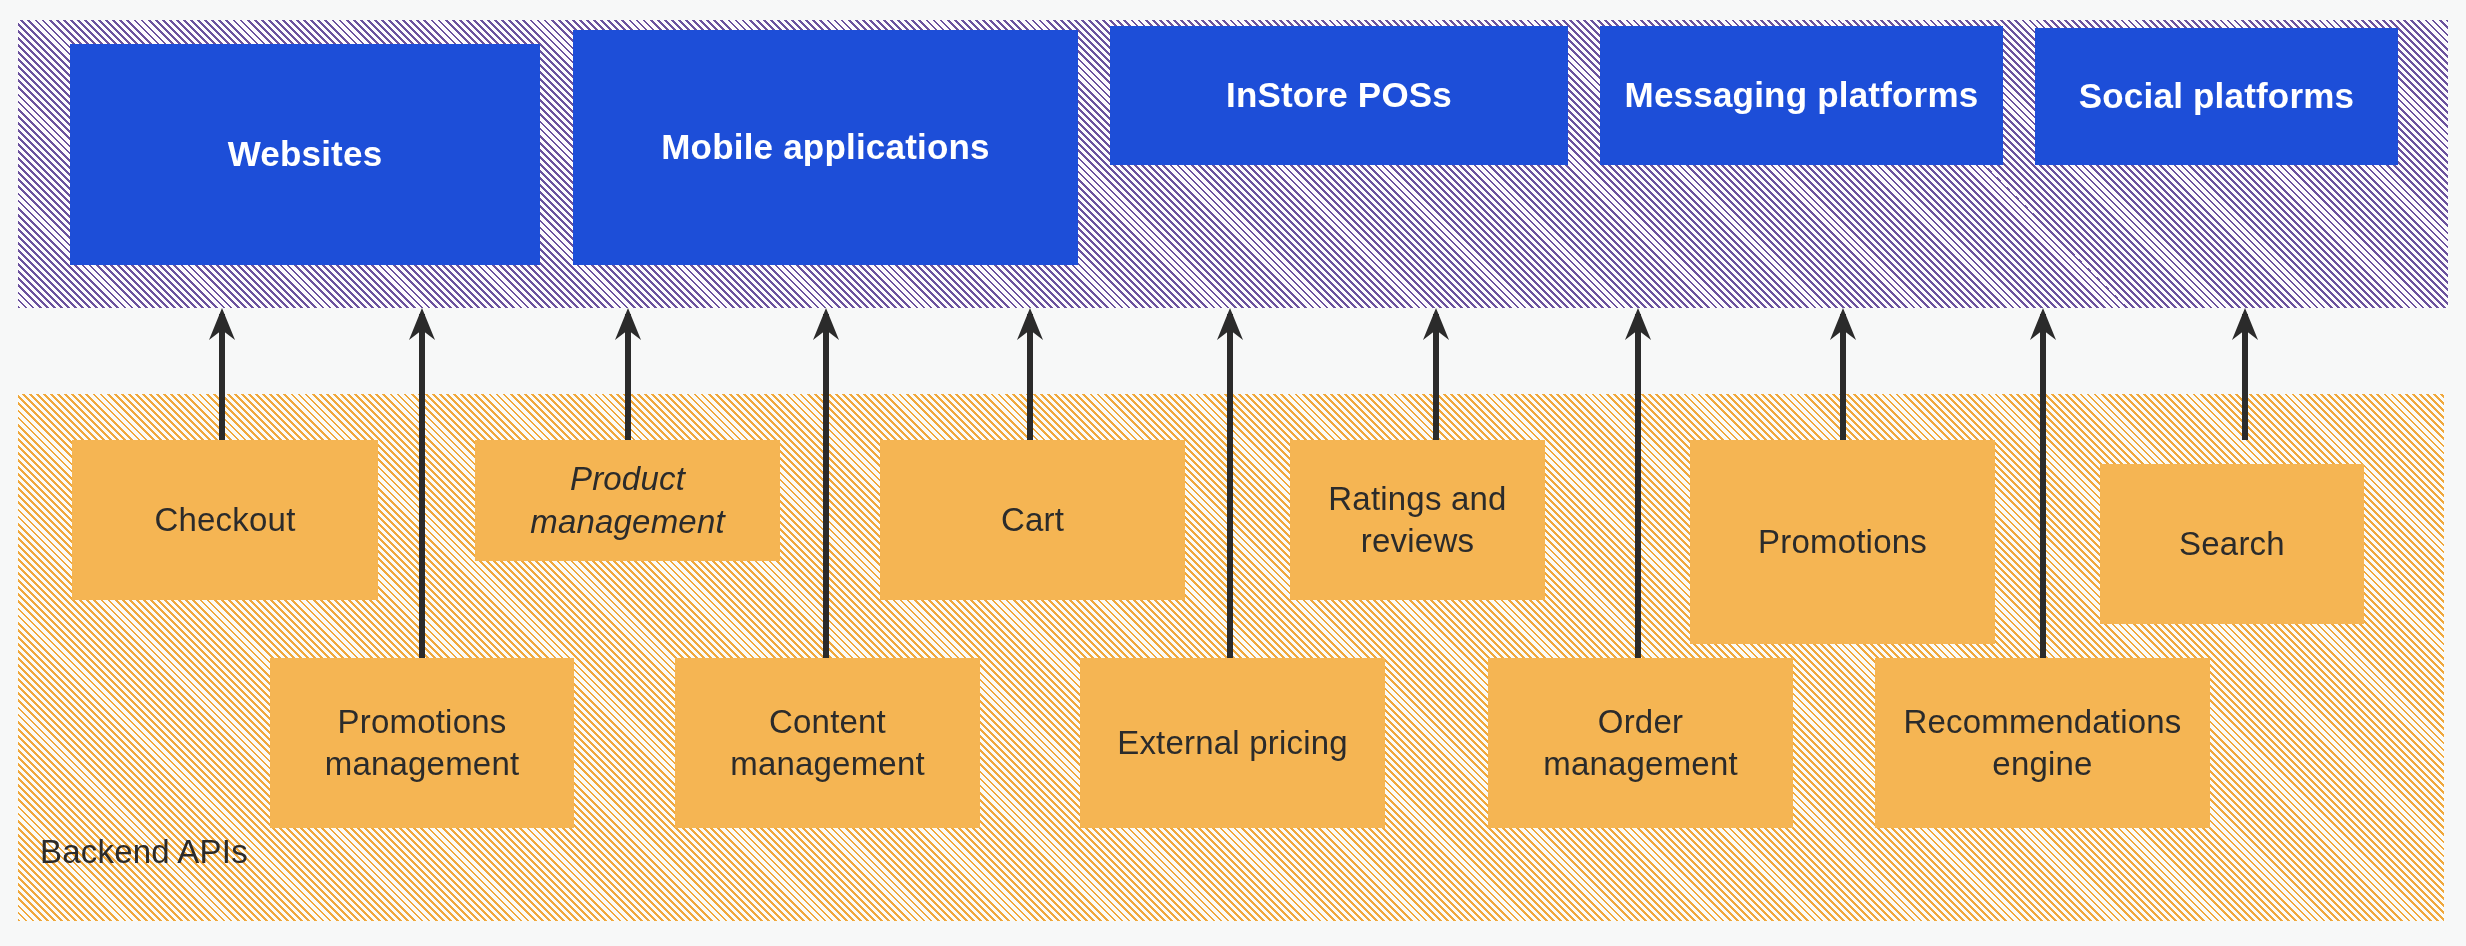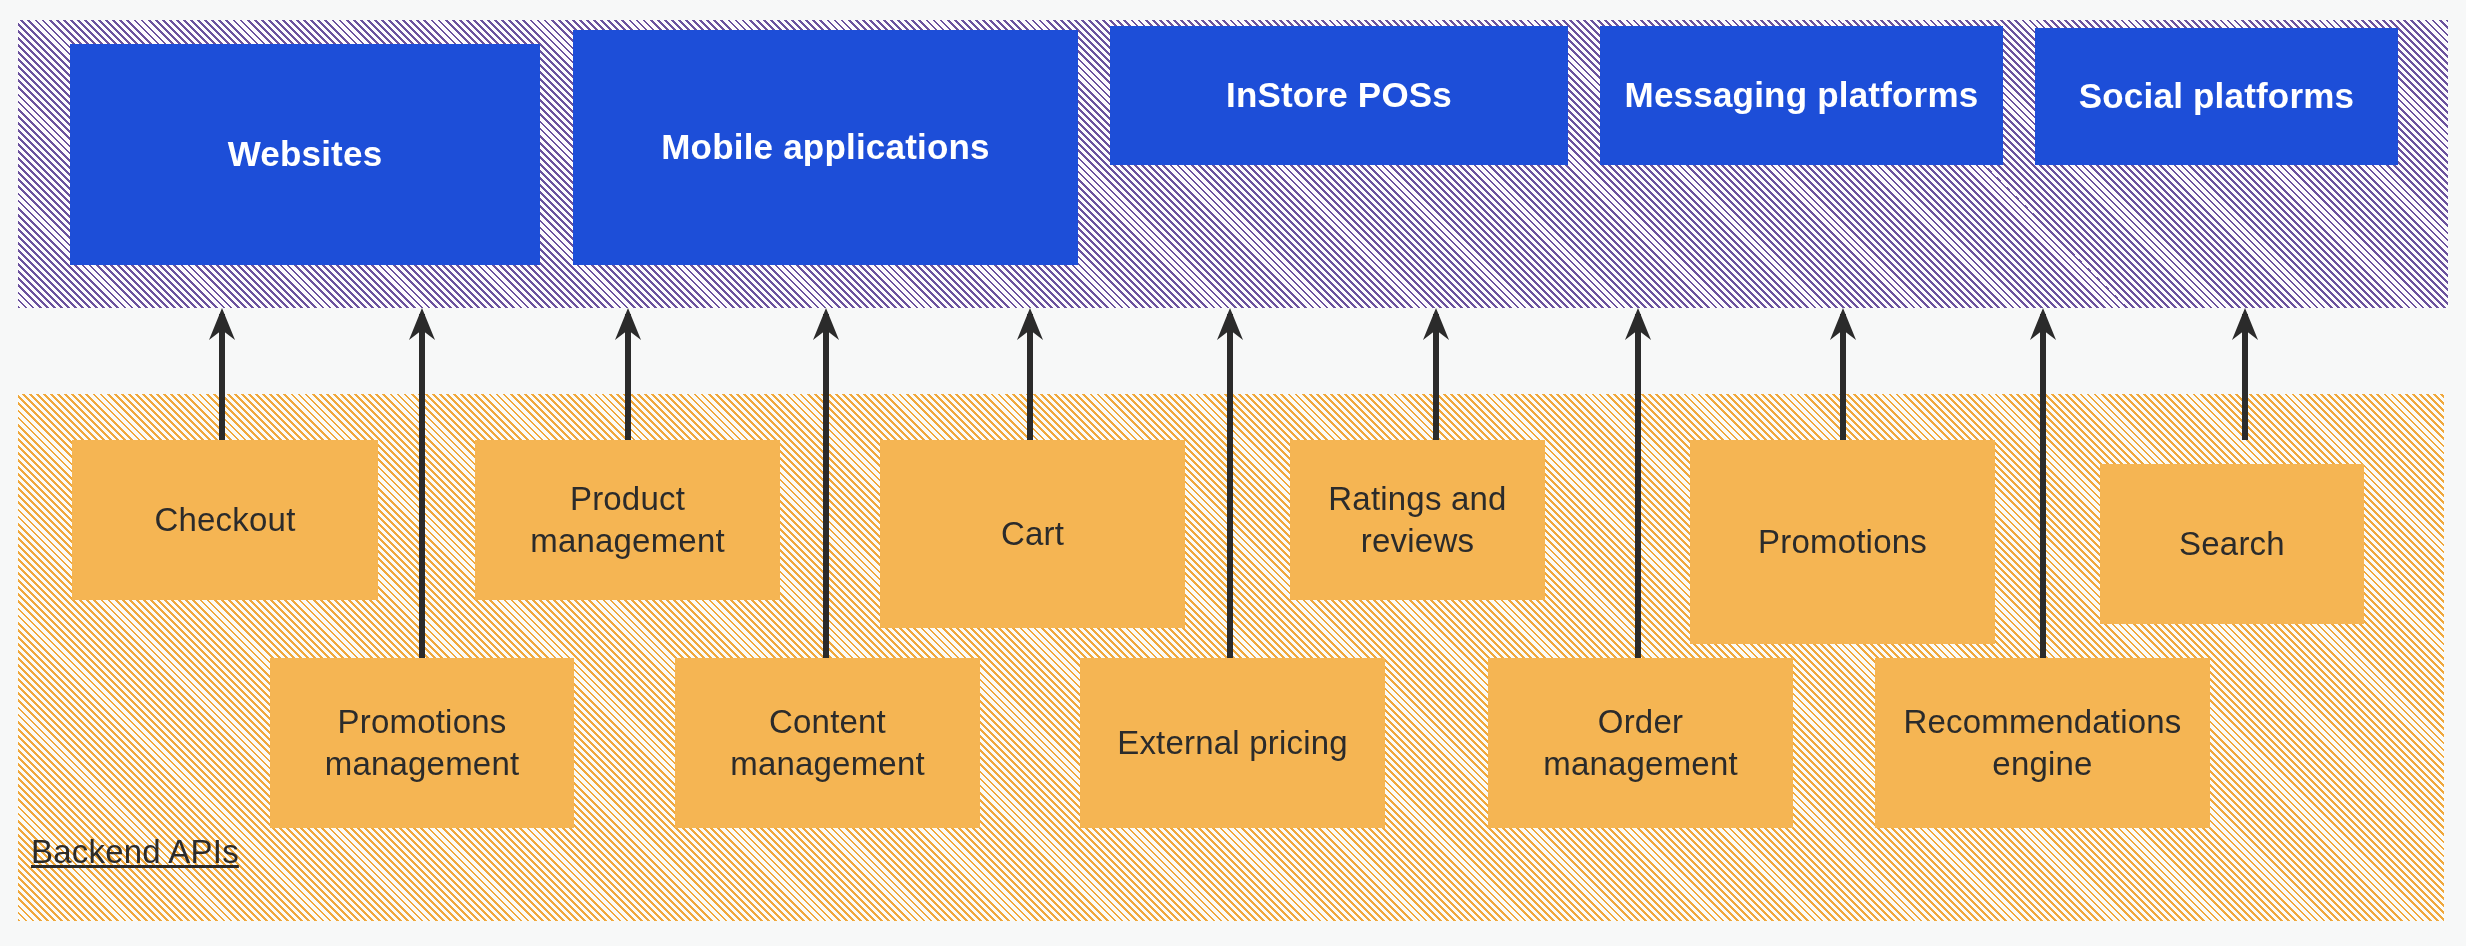--- a/index.html
+++ b/index.html
@@ -140,33 +140,33 @@
   <div id="channel-layer">
       <div class="node node-purple" style="left: 70px; top: 44px; width: 470px; height: 221px;"><span>Websites</span></div>
       <div class="node node-purple" style="left: 573px; top: 30px; width: 505px; height: 235px;"><span>Mobile applications</span></div>
       <div class="node node-purple" style="left: 1110px; top: 26px; width: 458px; height: 139px;"><span>InStore POSs</span></div>
       <div class="node node-purple" style="left: 1600px; top: 26px; width: 403px; height: 139px;"><span>Messaging platforms</span></div>
       <div class="node node-purple" style="left: 2035px; top: 28px; width: 363px; height: 137px;"><span>Social platforms</span></div>
     </div>
 
   <div id="api-layer">
       <div class="node node-orange" style="left: 72px; top: 440px; width: 306px; height: 160px;"><span>Checkout</span></div>
-      <div class="node node-orange" style="left: 475px; top: 440px; width: 305px; height: 160px;"><span>Product
+      <div class="node node-orange" style="left: 475px; top: 440px; width: 305px; height: 121px; font-style: italic;"><span>Product
 management</span></div>
-      <div class="node node-orange" style="left: 880px; top: 440px; width: 305px; height: 188px;"><span>Cart</span></div>
+      <div class="node node-orange" style="left: 880px; top: 440px; width: 305px; height: 160px;"><span>Cart</span></div>
       <div class="node node-orange" style="left: 1290px; top: 440px; width: 255px; height: 160px;"><span>Ratings and
 reviews</span></div>
       <div class="node node-orange" style="left: 1690px; top: 440px; width: 305px; height: 204px;"><span>Promotions</span></div>
       <div class="node node-orange" style="left: 2100px; top: 464px; width: 264px; height: 160px;"><span>Search</span></div>
       <div class="node node-orange" style="left: 270px; top: 658px; width: 304px; height: 170px;"><span>Promotions
 management</span></div>
       <div class="node node-orange" style="left: 675px; top: 658px; width: 305px; height: 170px;"><span>Content
 management</span></div>
       <div class="node node-orange" style="left: 1080px; top: 658px; width: 305px; height: 170px;"><span>External pricing</span></div>
       <div class="node node-orange" style="left: 1488px; top: 658px; width: 305px; height: 170px;"><span>Order
 management</span></div>
       <div class="node node-orange" style="left: 1875px; top: 658px; width: 335px; height: 170px;"><span>Recommendations
 engine</span></div>
     </div>
 
-  <div class="band-caption" style="left:31px;top:833px;text-decoration:underline;">Backend APIs</div>
+  <div class="band-caption" style="left:40px;top:833px;">Backend APIs</div>
 
 </div>
 
 </body></html>

